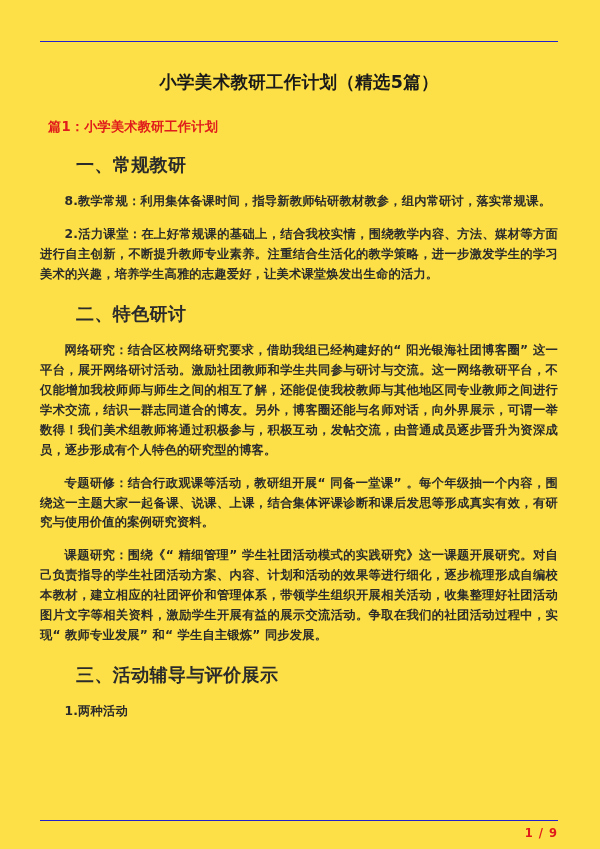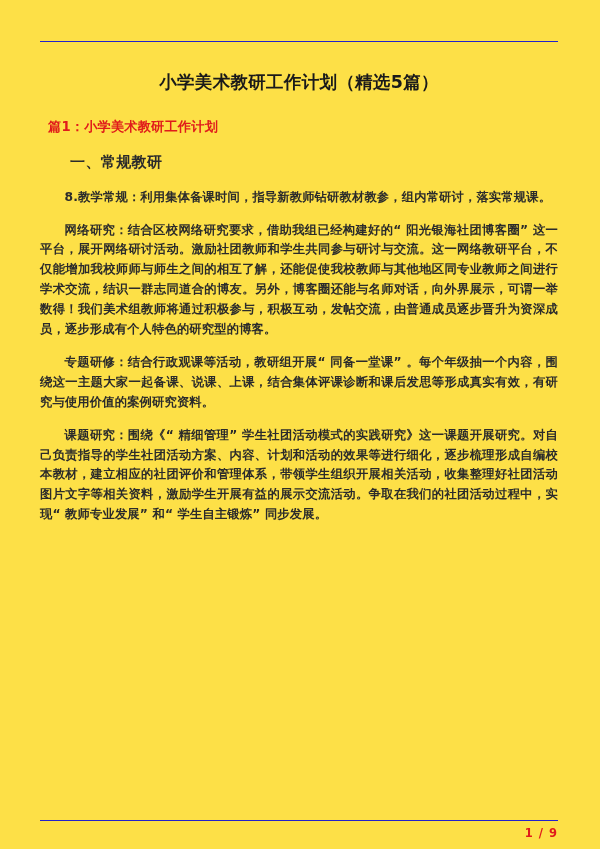--- a/index.html
+++ b/index.html
@@ -64,21 +64,21 @@
     margin: 13px 0 0 0;
     text-align: justify;
     text-justify: inter-ideograph;
     letter-spacing: 0.15px;
     font-weight: 600;
   }
   p.body.indent {
     text-indent: 2em;
   }
   p.sub-heading {
-    font-size: 15px;
+    font-size: 18px;
     color: #2b2b2b;
     line-height: 1.62;
     margin: 14px 0 0 0;
     text-indent: 2em;
     font-weight: 700;
     letter-spacing: 0.4px;
   }
 
   .page-number {
     position: absolute;
@@ -102,29 +102,33 @@
 
     <h1 class="doc-title">小学美术教研工作计划（精选5篇）</h1>
 
     <h2 class="section-heading">篇1：小学美术教研工作计划</h2>
 
 
     <p class="sub-heading">一、常规教研</p>
 
     <p class="body indent">8.教学常规：利用集体备课时间，指导新教师钻研教材教参，组内常研讨，落实常规课。</p>
 
+    <p class="body indent">2.活力课堂：在上好常规课的基础上，结合我校实情，围绕教学内容、方法、媒材等方面进行自主创新，不断提升教师专业素养。注重结合生活化的教学策略，进一步激发学生的学习美术的兴趣，培养学生高雅的志趣爱好，让美术课堂焕发出生命的活力。</p>
 
+    <p class="sub-heading">二、特色研讨</p>
 
     <p class="body indent">网络研究：结合区校网络研究要求，借助我组已经构建好的“ 阳光银海社团博客圈” 这一平台，展开网络研讨活动。激励社团教师和学生共同参与研讨与交流。这一网络教研平台，不仅能增加我校师师与师生之间的相互了解，还能促使我校教师与其他地区同专业教师之间进行学术交流，结识一群志同道合的博友。另外，博客圈还能与名师对话，向外界展示，可谓一举数得！我们美术组教师将通过积极参与，积极互动，发帖交流，由普通成员逐步晋升为资深成员，逐步形成有个人特色的研究型的博客。</p>
 
     <p class="body indent">专题研修：结合行政观课等活动，教研组开展“ 同备一堂课” 。每个年级抽一个内容，围绕这一主题大家一起备课、说课、上课，结合集体评课诊断和课后发思等形成真实有效，有研究与使用价值的案例研究资料。</p>
 
     <p class="body indent">课题研究：围绕《“ 精细管理” 学生社团活动模式的实践研究》这一课题开展研究。对自己负责指导的学生社团活动方案、内容、计划和活动的效果等进行细化，逐步梳理形成自编校本教材，建立相应的社团评价和管理体系，带领学生组织开展相关活动，收集整理好社团活动图片文字等相关资料，激励学生开展有益的展示交流活动。争取在我们的社团活动过程中，实现“ 教师专业发展” 和“ 学生自主锻炼” 同步发展。</p>
 
+    <p class="sub-heading">三、活动辅导与评价展示</p>
 
+    <p class="body indent">1.两种活动</p>
 
 
   </div>
 
   <div class="rule rule-bottom"></div>
 
   <div class="page-number">1 / 9</div>
 
 </div>
 

